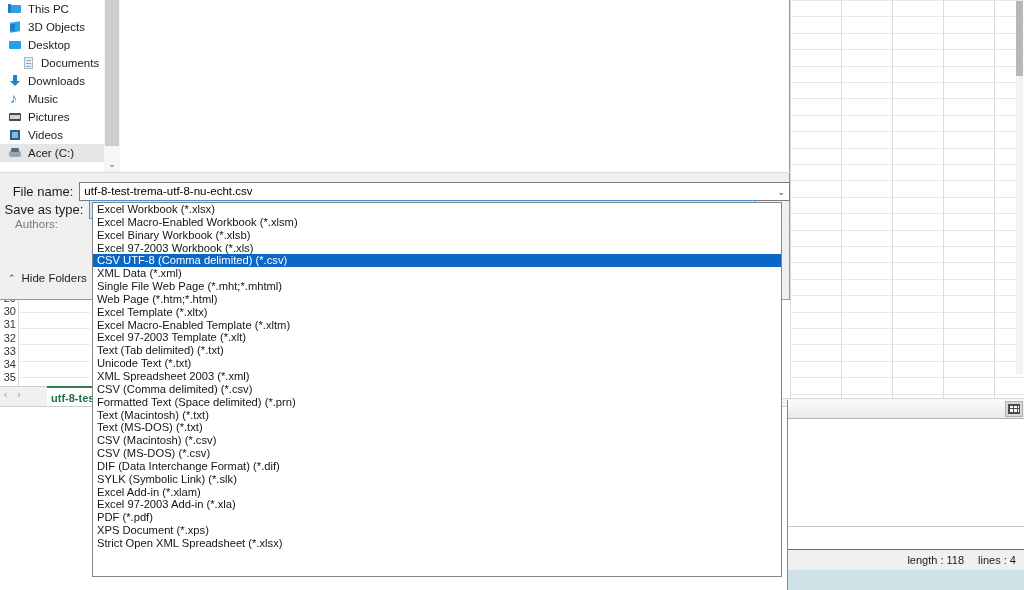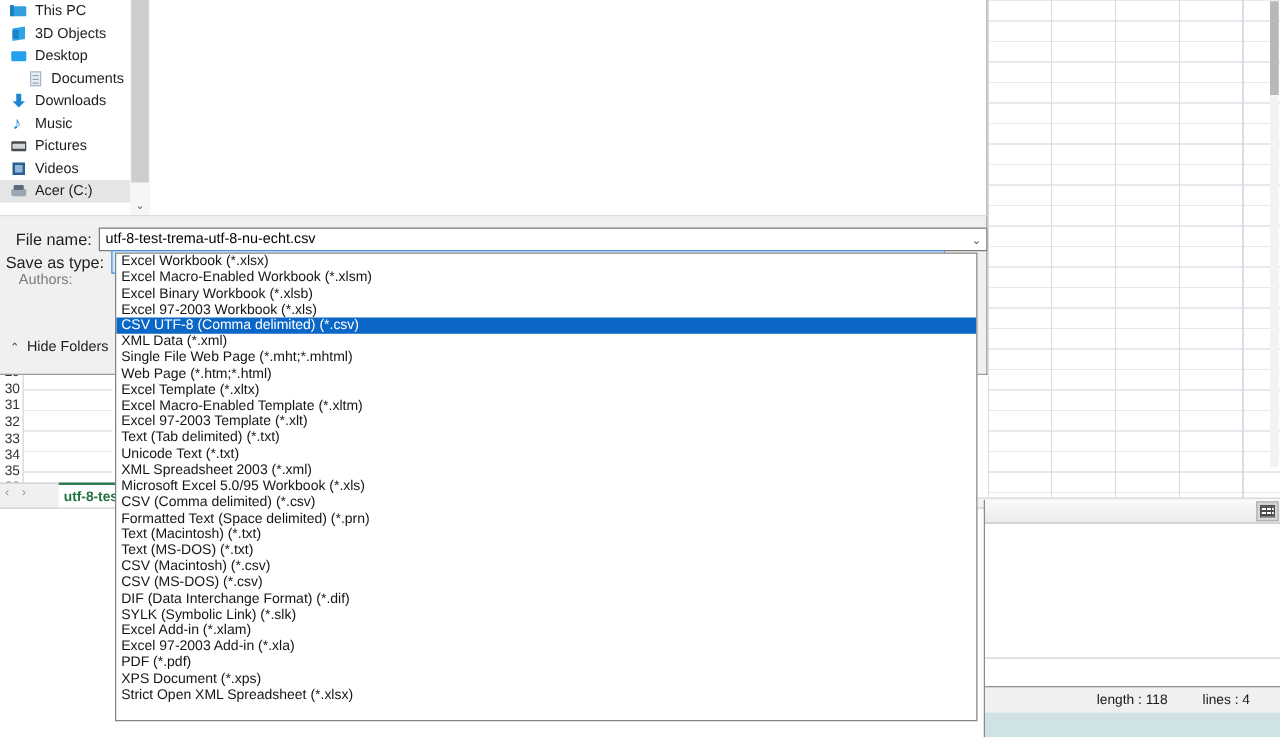--- a/index.html
+++ b/index.html
@@ -161,23 +161,23 @@
   }
   .np-status {
     position: absolute;
     left: 788px; top: 550px; width: 236px; height: 20px;
     background: #f0f0f0;
     font-size: 11px;
     color: #1a1a1a;
     display: flex;
     align-items: center;
     justify-content: flex-end;
-    padding-right: 24px;
-    box-sizing: border-box;
-    gap: 28px;
+    padding-right: 8px;
+    box-sizing: border-box;
+    gap: 14px;
     font-family: "Liberation Sans", sans-serif;
   }
   .np-bottom {
     position: absolute;
     left: 788px; top: 570px; width: 236px; height: 20px;
     background: #cfe2e5;
   }
 
   
   .dialog {
@@ -503,21 +503,20 @@
       <div class="dd-item sel">CSV UTF-8 (Comma delimited) (*.csv)</div>
       <div class="dd-item">XML Data (*.xml)</div>
       <div class="dd-item">Single File Web Page (*.mht;*.mhtml)</div>
       <div class="dd-item">Web Page (*.htm;*.html)</div>
       <div class="dd-item">Excel Template (*.xltx)</div>
       <div class="dd-item">Excel Macro-Enabled Template (*.xltm)</div>
       <div class="dd-item">Excel 97-2003 Template (*.xlt)</div>
       <div class="dd-item">Text (Tab delimited) (*.txt)</div>
       <div class="dd-item">Unicode Text (*.txt)</div>
       <div class="dd-item">XML Spreadsheet 2003 (*.xml)</div>
-      <div class="dd-item">Microsoft Excel 5.0/95 Workbook (*.xls)</div>
       <div class="dd-item">CSV (Comma delimited) (*.csv)</div>
       <div class="dd-item">Formatted Text (Space delimited) (*.prn)</div>
       <div class="dd-item">Text (Macintosh) (*.txt)</div>
       <div class="dd-item">Text (MS-DOS) (*.txt)</div>
       <div class="dd-item">CSV (Macintosh) (*.csv)</div>
       <div class="dd-item">CSV (MS-DOS) (*.csv)</div>
       <div class="dd-item">DIF (Data Interchange Format) (*.dif)</div>
       <div class="dd-item">SYLK (Symbolic Link) (*.slk)</div>
       <div class="dd-item">Excel Add-in (*.xlam)</div>
       <div class="dd-item">Excel 97-2003 Add-in (*.xla)</div>

